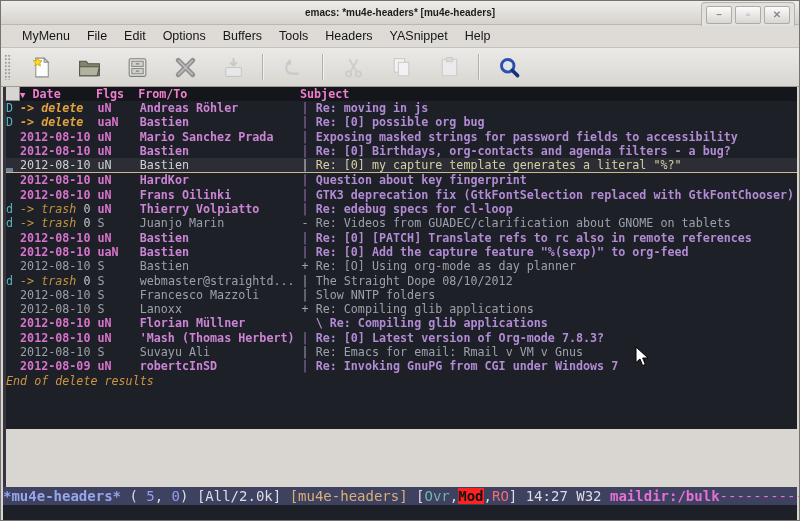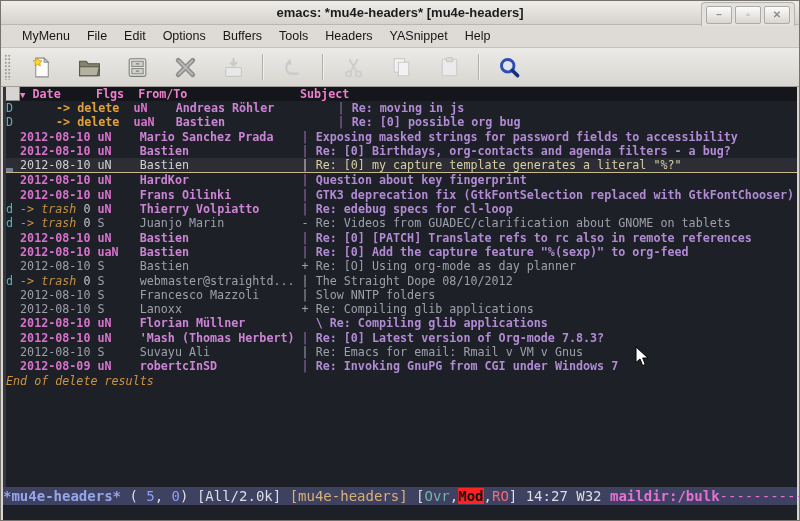--- a/index.html
+++ b/index.html
@@ -2,54 +2,54 @@
 <html><head>
 <meta charset="utf-8">
 <style>
   html,body{margin:0;padding:0;background:#b0aeaa;}
   .window{position:relative;width:800px;height:521px;box-sizing:border-box;
     background:#d9d6d1;border:1px solid #76736e;overflow:hidden;
     font-family:"Liberation Sans",sans-serif;}
   
   .titlebar{position:relative;height:23px;background:linear-gradient(#efedea,#d5d2cd);
     border-bottom:1px solid #bab7b2;display:flex;align-items:center;justify-content:center;}
-  .title{font-size:13px;font-weight:bold;color:#1c1c1c;}
+  .title{font-size:10px;font-weight:bold;color:#1c1c1c;}
   .winbtns{position:absolute;right:4px;top:1px;display:flex;gap:3px;
     background:#e3e1dd;border:1px solid #b5b2ae;border-bottom:none;
     border-radius:4px 4px 0 0;padding:3px 4px 2px 4px;}
   .winbtn{width:24px;height:16px;border:1px solid #aeaba7;border-radius:2px;
     background:linear-gradient(#fbfbfa,#d8d6d2);color:#8b8986;font-size:10px;
     font-weight:bold;display:flex;align-items:center;justify-content:center;line-height:1;}
   
   .menubar{height:22px;background:#dedbd7;display:flex;align-items:center;
     padding-left:15px;border-bottom:1px solid #c4c1bc;}
   .menu-item{font-size:12.5px;color:#161616;padding:2px 6px;margin-right:5px;}
   
   .toolbar{height:38px;background:linear-gradient(#eceae7,#d9d6d1);
     border-bottom:1px solid #a19e99;display:flex;align-items:center;padding-left:2px;}
   .tb-handle{width:7px;height:26px;margin:0 6px 0 1px;
     background-image:radial-gradient(#9a9792 0.8px,transparent 1px);
     background-size:3.5px 3.5px;}
   .tb-btn{width:40px;height:32px;display:flex;align-items:center;justify-content:center;margin:0 4px;}
   .tb-btn svg{width:25px;height:25px;}
   .tb-sep{width:1px;height:26px;background:#b3b0ab;border-right:1px solid #f2f0ee;margin:0 5px;}
   
-  .ebody{position:relative;height:434px;margin:0 2px;background:#1e2028;}
+  .ebody{position:relative;height:342px;margin:0 2px;background:#1e2028;}
   .buffer{position:relative;height:400px;border-left:3px solid #34353e;overflow:hidden;
     font-family:"DejaVu Sans Mono",monospace;font-size:11.7px;line-height:14.3px;}
   pre{margin:0;white-space:pre;font-family:inherit;font-size:inherit;line-height:inherit;}
   .header-line{height:14px;line-height:14px;background:#15151c;}
   .row{height:14.3px;}
   .row.current{background:#2c2d35;border-bottom:1px solid #c9b98c;box-sizing:content-box;}
   .corner-box{position:absolute;left:-3px;top:0;width:16px;height:13px;background:#d7d5d1;
     border-right:1px solid #8c8a86;border-bottom:1px solid #8c8a86;}
   .fringe-mark{position:absolute;left:-3px;width:10px;height:4px;background:#72809a;}
   
   .t{color:#58b5b8;}
-  .mkd{color:#e2a33c;font-weight:bold;margin-left:36px;}
+  .mkd{color:#e2a33c;font-style:italic;font-weight:bold;}
   .mkt{color:#c59340;font-style:italic;}
   .n{color:#c3c5cc;}
   .p1{color:#d873cb;font-weight:bold;}
   .p2{color:#cc84d4;font-weight:bold;}
   .p3{color:#b18bd3;font-weight:bold;}
   .psep{color:#7d5f96;font-weight:bold;}
   .g{color:#9da0ab;}
   .c1{color:#d2d3d6;}
   .c2{color:#d8d0a4;}
   .hl{color:#f07fcd;font-weight:bold;}

